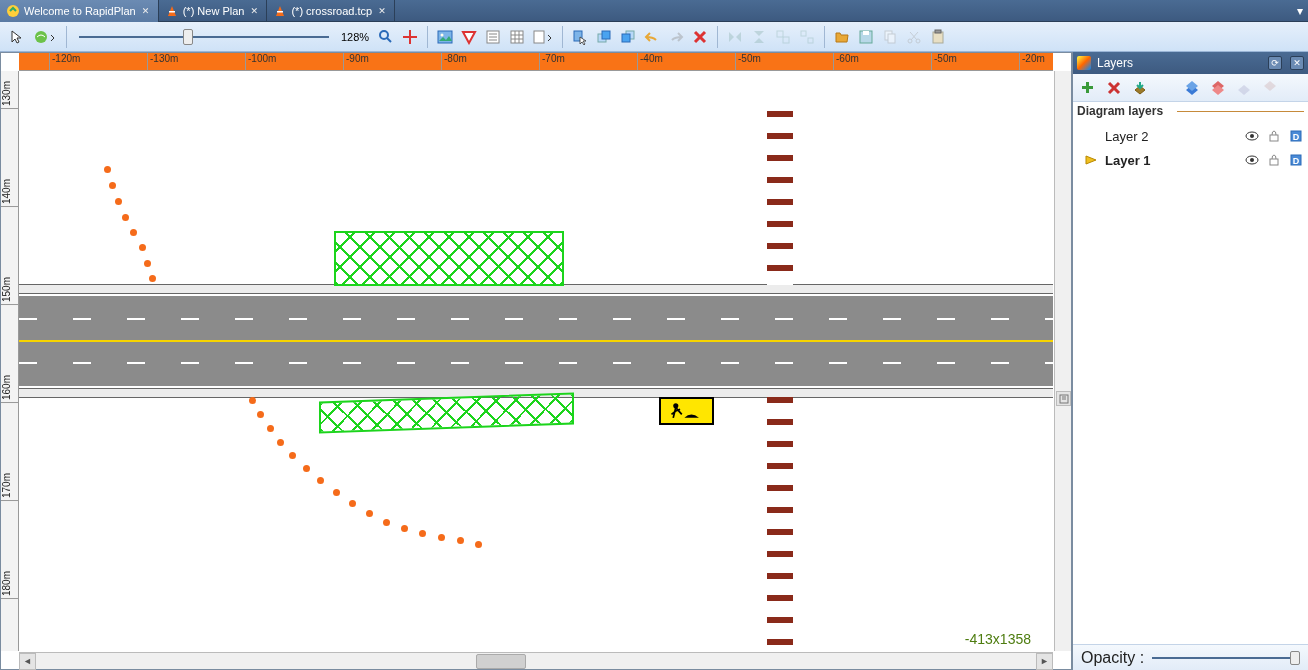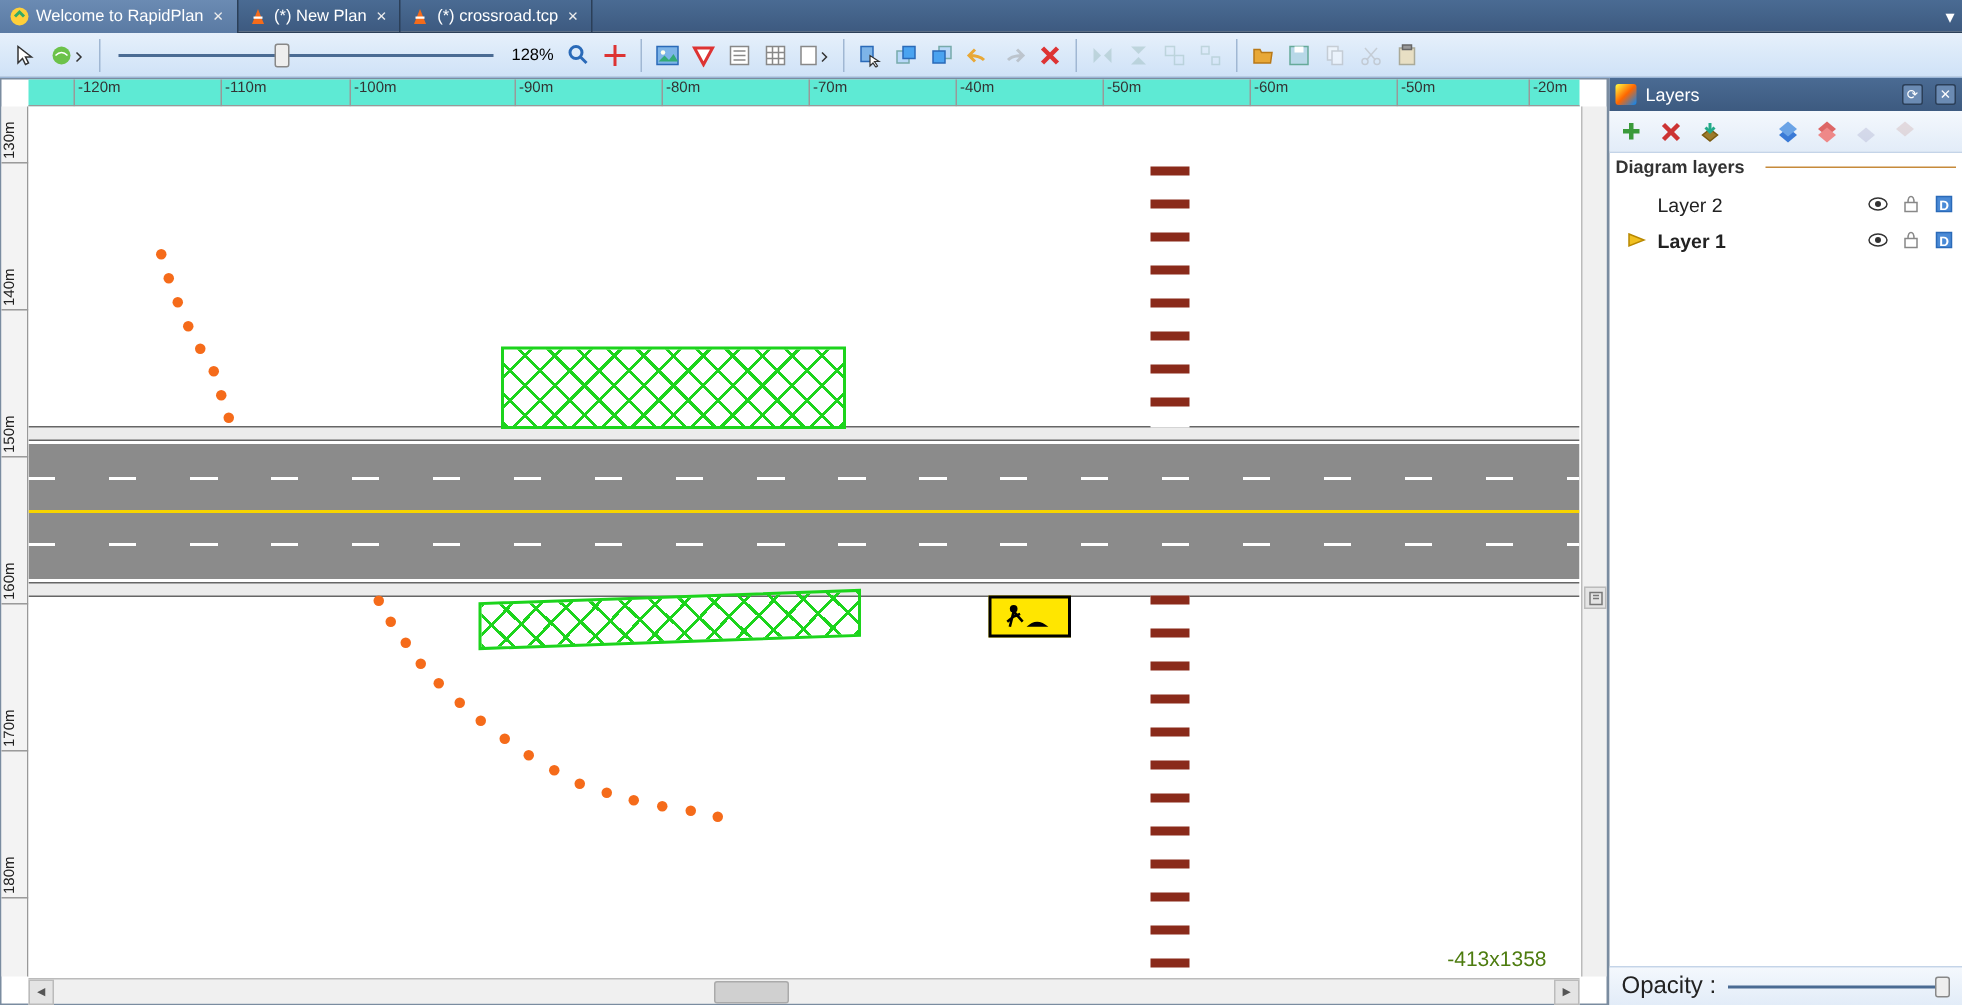--- a/index.html
+++ b/index.html
@@ -20,21 +20,21 @@
 
 
 .zoom-slider { width: 250px; height: 10px; position: relative; margin: 0 6px; }
 .zoom-track { position:absolute; top:4px; left:0; right:0; height:2px; background:#4a6b93; }
 .zoom-thumb { position:absolute; top:-3px; width:10px; height:16px; background:#eee; border:1px solid #888; border-radius:2px; }
 .zoom-label { font-size: 11px; color:#000; margin: 0 4px; }
 
 
 .main { display: flex; height: calc(670px - 52px); }
 .canvas-wrap { flex: 1; position: relative; background:#fff; border:1px solid #7a8ca0; }
-.ruler-top { position:absolute; top:0; left:18px; right:18px; height:18px; border-bottom:1px solid #999; background:#5eead4; font-size:10px; color:#333; }
+.ruler-top { position:absolute; top:0; left:18px; right:18px; height:18px; border-bottom:1px solid #999; background:#f97316; font-size:10px; color:#333; }
 .ruler-top .tick { position:absolute; top:0; height:18px; border-left:1px solid #999; font-size:10px; padding-left:2px; }
 .ruler-left { position:absolute; top:18px; left:0; width:18px; bottom:18px; border-right:1px solid #999; background:#f3f3f3; font-size:10px; }
 .ruler-left .tick { position:absolute; left:0; width:18px; border-top:1px solid #999; font-size:10px; writing-mode: vertical-rl; transform: rotate(180deg); padding-top:2px; }
 .canvas { position:absolute; top:18px; left:18px; right:18px; bottom:18px; background:#fff; overflow:hidden; }
 .status-dim { position:absolute; right:40px; bottom:22px; color:#4d7c0f; font-size:14px; }
 .hscroll { position:absolute; bottom:0; left:18px; right:18px; height:17px; background:#f0f0f0; border-top:1px solid #bbb; display:flex; align-items:center; }
 .hscroll .arrow { width:17px; height:17px; background:#e4e4e4; border:1px solid #bbb; display:flex; align-items:center; justify-content:center; font-size:9px; color:#555; }
 .hscroll .track { flex:1; height:17px; position:relative; }
 .hscroll .thumb { position:absolute; height:15px; top:1px; background:#d0d0d0; border:1px solid #aaa; border-radius:2px; }
 .vscroll { position:absolute; top:18px; right:0; bottom:18px; width:17px; background:#f0f0f0; border-left:1px solid #bbb; }
@@ -278,22 +278,22 @@
         <rect x="5" y="1" width="6" height="3" fill="#999" stroke="#666"></rect>
       </svg>
     </div>
 </div>
 
 <div class="main">
   <div class="canvas-wrap">
 
     <div class="ruler-top">
       <div class="tick" style="left:30px"><span>-120m</span></div>
-      <div class="tick" style="left:128px"><span>-110m</span></div>
-      <div class="tick" style="left:214px"><span>-100m</span></div>
+      <div class="tick" style="left:128px"><span>-130m</span></div>
+      <div class="tick" style="left:226px"><span>-100m</span></div>
       <div class="tick" style="left:324px"><span>-90m</span></div>
       <div class="tick" style="left:422px"><span>-80m</span></div>
       <div class="tick" style="left:520px"><span>-70m</span></div>
       <div class="tick" style="left:618px"><span>-40m</span></div>
       <div class="tick" style="left:716px"><span>-50m</span></div>
       <div class="tick" style="left:814px"><span>-60m</span></div>
       <div class="tick" style="left:912px"><span>-50m</span></div>
       <div class="tick" style="left:1000px"><span>-20m</span></div>
     </div>
 

